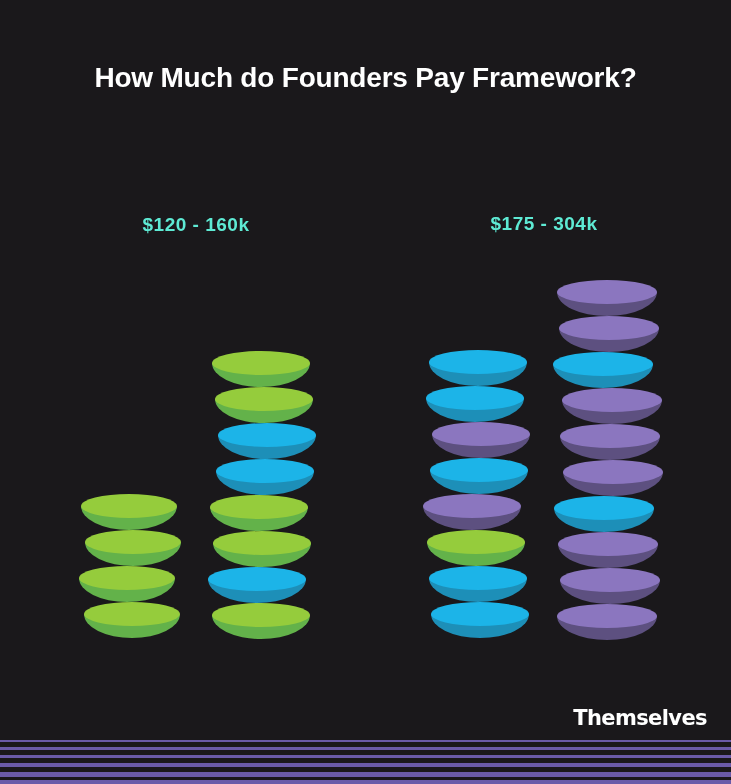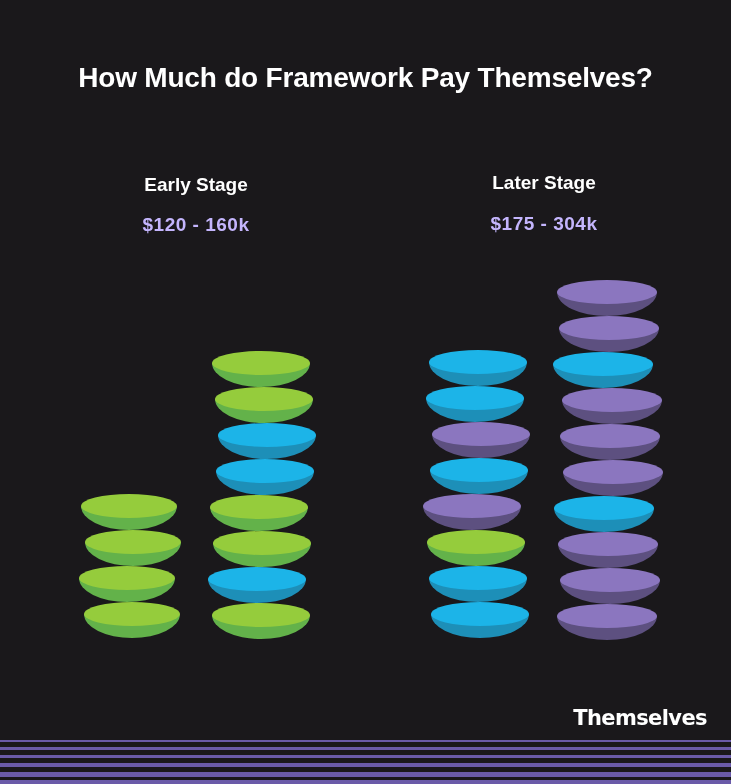--- a/index.html
+++ b/index.html
@@ -25,21 +25,21 @@
   .group-label{
     position:absolute;
     text-align:center;
     color:#ffffff;
     font-size:19px;
     font-weight:bold;
   }
   .group-range{
     position:absolute;
     text-align:center;
-    color:#c4b5fd;
+    color:#5eead4;
     font-size:19px;
     font-weight:bold;
     letter-spacing:0.5px;
   }
   #early-label{top:174px;left:96px;width:200px;}
   #early-range{top:214px;left:96px;width:200px;}
   #later-label{top:172px;left:444px;width:200px;}
   #later-range{top:213px;left:444px;width:200px;}
 
   
@@ -72,26 +72,24 @@
     position:absolute;
     left:0;bottom:0;width:731px;height:46px;
   }
   .stripe{position:absolute;left:0;width:731px;}
 </style>
 </head>
 <body style="background: rgb(26, 24, 27);">
 
 <div id="infographic">
 
-  <div class="title">How Much do Framework Pay Themselves?</div>
-
-  <div class="group-label" id="early-label">Early Stage</div>
+  <div class="title">How Much do Founders Pay Framework?</div>
+
   <div class="group-range" id="early-range">$120  -  160k</div>
 
-  <div class="group-label" id="later-label">Later Stage</div>
   <div class="group-range" id="later-range">$175  -  304k</div>
 
   <div id="stacks-layer">
       <div class="stack" style="left: 81px; width: 96px; top: 494px; height: 144px;">
         <div class="coin" style="left: 3px; width: 96px; height: 48px; top: 108px; z-index: 1;">
           <div class="body" style="background: rgb(99, 178, 74);"></div>
           <div class="top" style="background: rgb(149, 204, 60);"></div>
         </div>
         <div class="coin" style="left: -2px; width: 96px; height: 48px; top: 72px; z-index: 2;">
           <div class="body" style="background: rgb(99, 178, 74);"></div>

